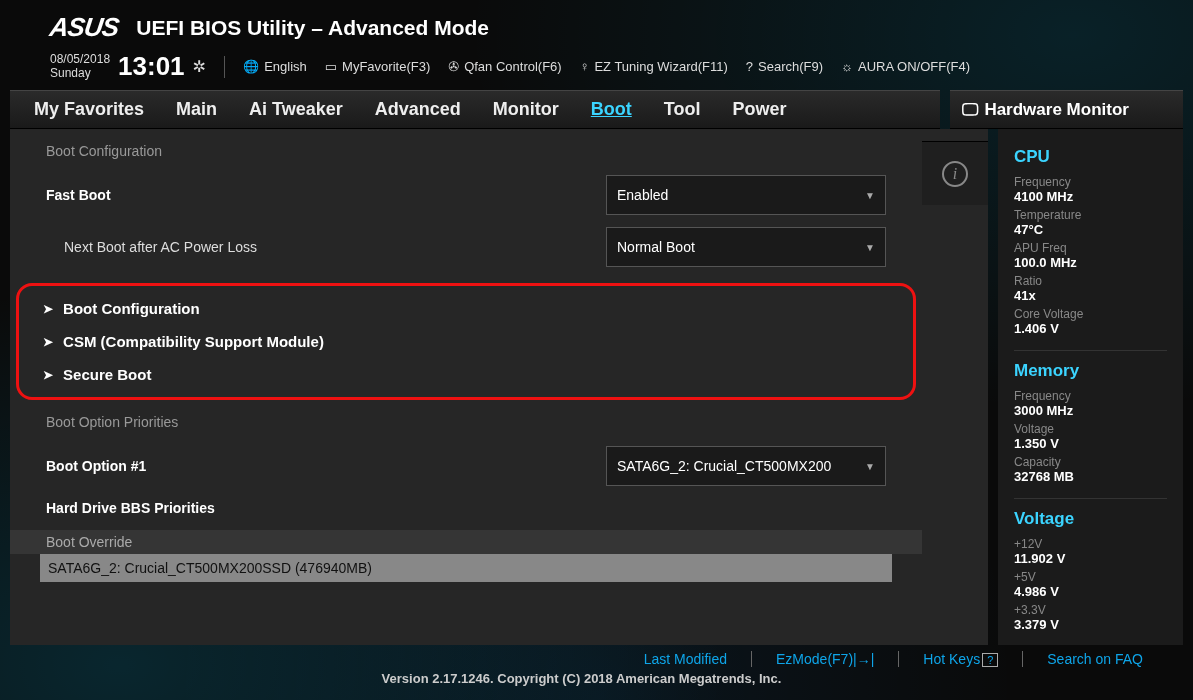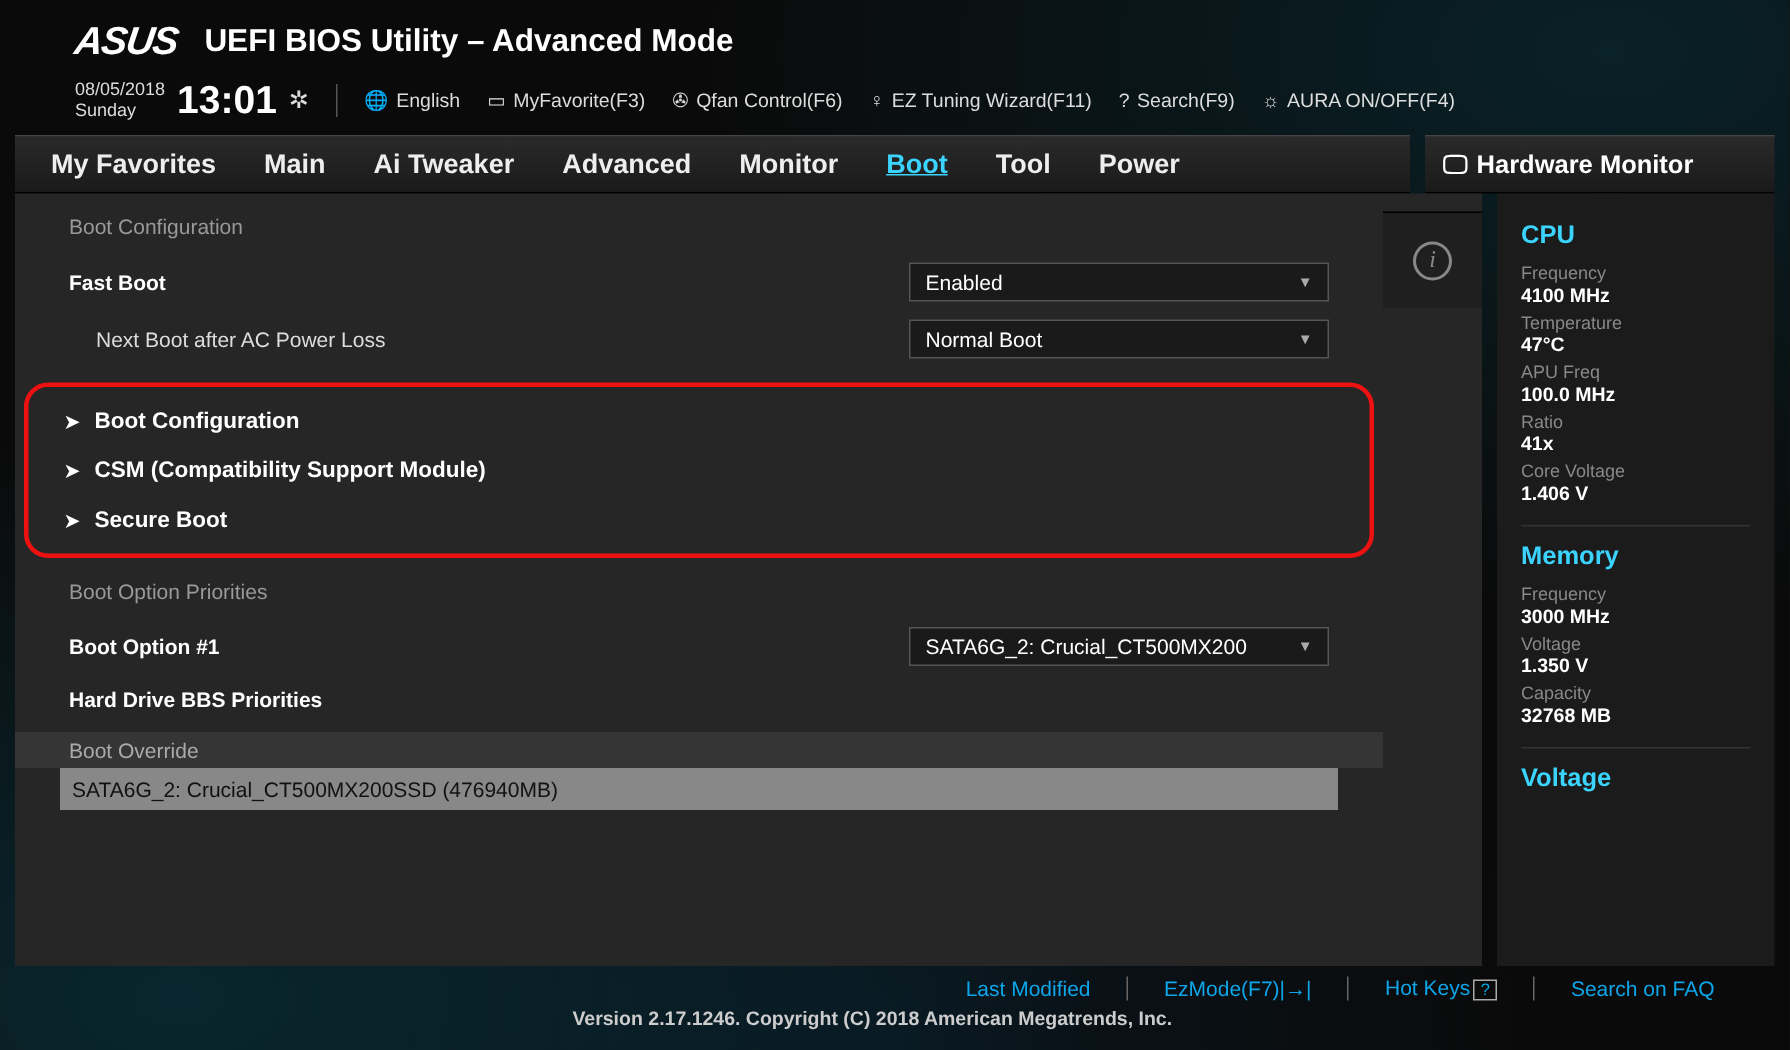--- a/index.html
+++ b/index.html
@@ -37,21 +37,21 @@
 
 
 .bodyrow { display: flex; flex: 1; padding: 0 10px; gap: 10px; min-height: 0;}
 .main { flex: 0 0 930px; background: #262626; display: flex; flex-direction: row; min-height:0; }
 .content { padding: 10px 0 0 0; flex:1; }
 
 .section-label { font-size: 14px; color: #999; padding: 4px 36px 10px 36px; }
 .row { display: flex; align-items: center; padding: 6px 36px; font-size: 14px; }
 .row .label { flex: 0 0 560px; color: #fff; font-weight: bold; }
 .row .label.indent { padding-left: 18px; font-weight: normal; color: #ddd;}
-.select { flex: 0 0 280px; height: 26px; background: #1a1a1a; border: 1px solid #555; color: #fff; display: flex; align-items: center; justify-content: space-between; padding: 0 10px; font-size: 14px; cursor: pointer; }
+.select { flex: 0 0 280px; height: 40px; background: #1a1a1a; border: 1px solid #555; color: #fff; display: flex; align-items: center; justify-content: space-between; padding: 0 10px; font-size: 14px; cursor: pointer; }
 .select .arrow { font-size: 10px; color: #aaa; }
 
 .highlight-box { margin: 10px 6px 6px 6px; border: 3px solid #e11; border-radius: 16px; padding: 6px 24px; }
 .hl-row { display:flex; align-items:center; gap:10px; padding: 8px 0; font-size: 15px; color:#fff; font-weight:bold; cursor:pointer;}
 .hl-row .caret { font-size: 12px; }
 
 .row-plain { padding: 8px 36px; font-size: 14px; color:#fff; font-weight:bold;}
 .override-item { margin: 0 30px 0 30px; padding: 6px 8px; background: #888; color:#111; font-size:14px;}
 .section-bar { background:#353535; padding: 4px 36px; color:#aaa; font-size:14px; margin-top:6px;}
 
@@ -229,20 +229,34 @@
             <div class="sb-label">Voltage</div>
             <div class="sb-value">1.350 V</div>
           </div>
         <div>
             <div class="sb-label">Capacity</div>
             <div class="sb-value">32768 MB</div>
           </div>
       </div>
       <hr class="sb-hr">
       <div class="sb-head">Voltage</div>
+      <div class="sb-grid">
+        <div>
+            <div class="sb-label">+12V</div>
+            <div class="sb-value">11.902 V</div>
+          </div>
+        <div>
+            <div class="sb-label">+5V</div>
+            <div class="sb-value">4.986 V</div>
+          </div>
+        <div>
+            <div class="sb-label">+3.3V</div>
+            <div class="sb-value">3.379 V</div>
+          </div>
+      </div>
     </div>
   </div>
 
   <div class="footer">
     <div class="foot-actions">
       <span>Last Modified</span>
       <span class="fdiv"></span>
       <span><span>EzMode(F7)</span>|→|</span>
       <span class="fdiv"></span>
       <span><span>Hot Keys</span><span class="keybox">?</span></span>

